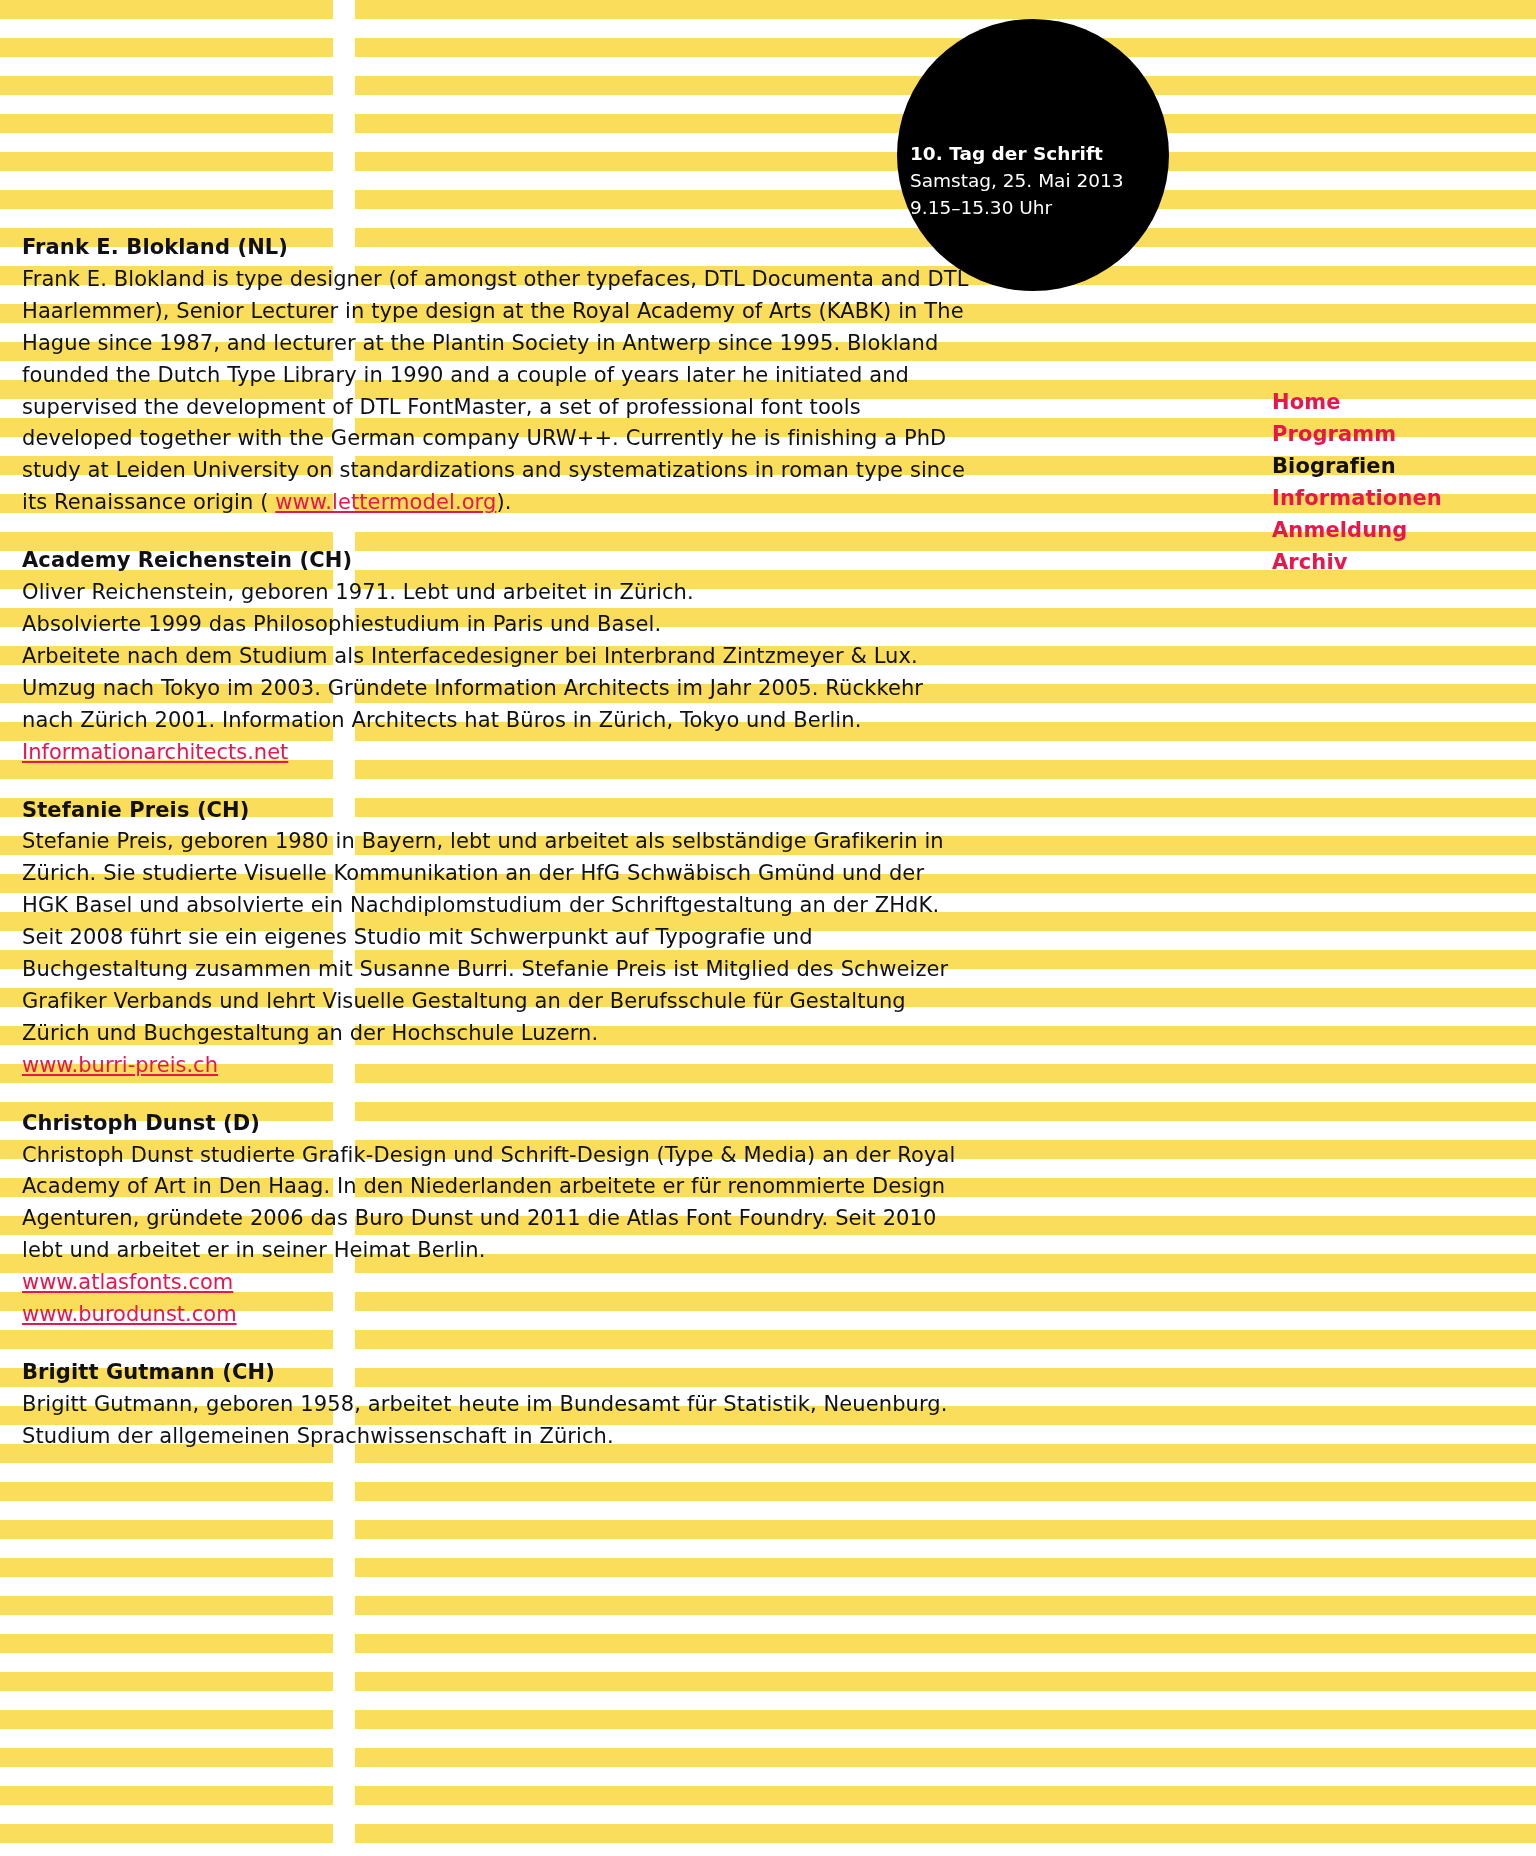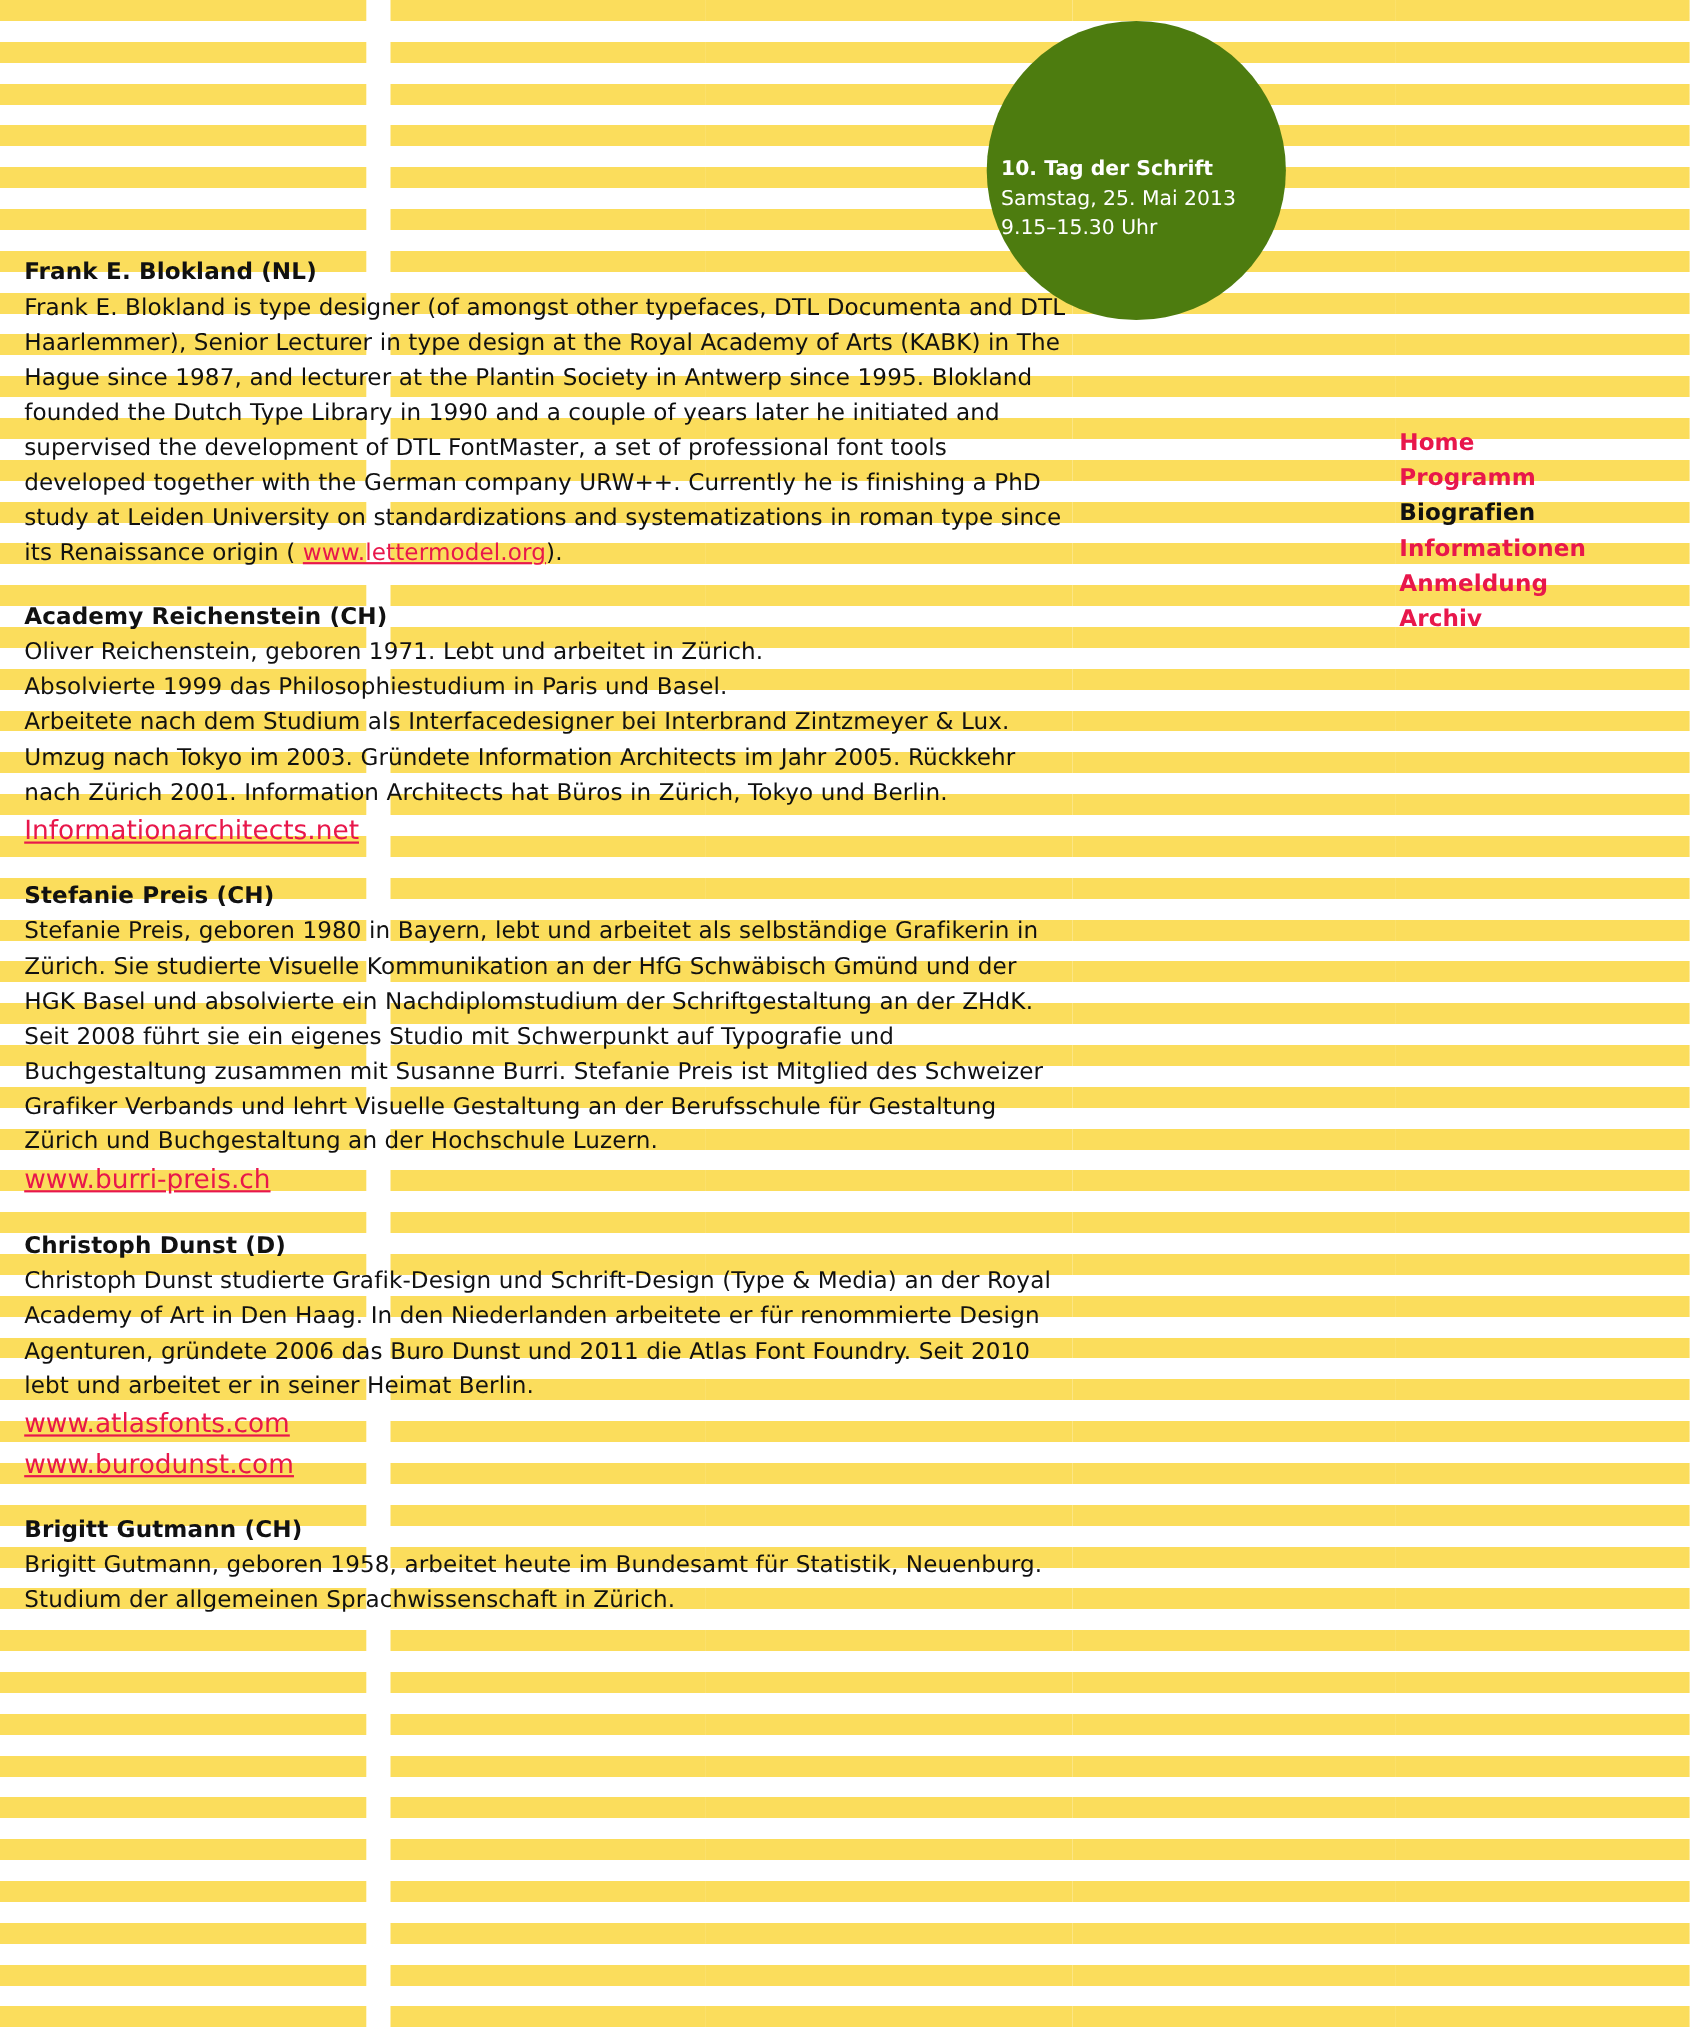--- a/index.html
+++ b/index.html
@@ -61,21 +61,21 @@
   }
   .bio-text {
     font-size: 21px;
     font-weight: normal;
     color: #111111;
     line-height: 1.52;
     letter-spacing: 0.1px;
     white-space: pre-line;
   }
   .bio-link {
-    font-size: 24px;
+    font-size: 21px;
     color: #e8174b;
     text-decoration: underline;
     line-height: 1.52;
     display: block;
     cursor: pointer;
   }
   .inline-link {
     color: #e8174b;
     text-decoration: underline;
     cursor: pointer;
@@ -101,21 +101,21 @@
   }
 
   
   #badge {
     position: absolute;
     left: 897px;
     top: 19px;
     width: 272px;
     height: 272px;
     border-radius: 50%;
-    background: #4d7c0f;
+    background: #000000;
     z-index: 3;
   }
   .badge-inner {
     position: absolute;
     left: 13px;
     top: 122px;
     width: 250px;
     color: #ffffff;
   }
   .badge-title {

